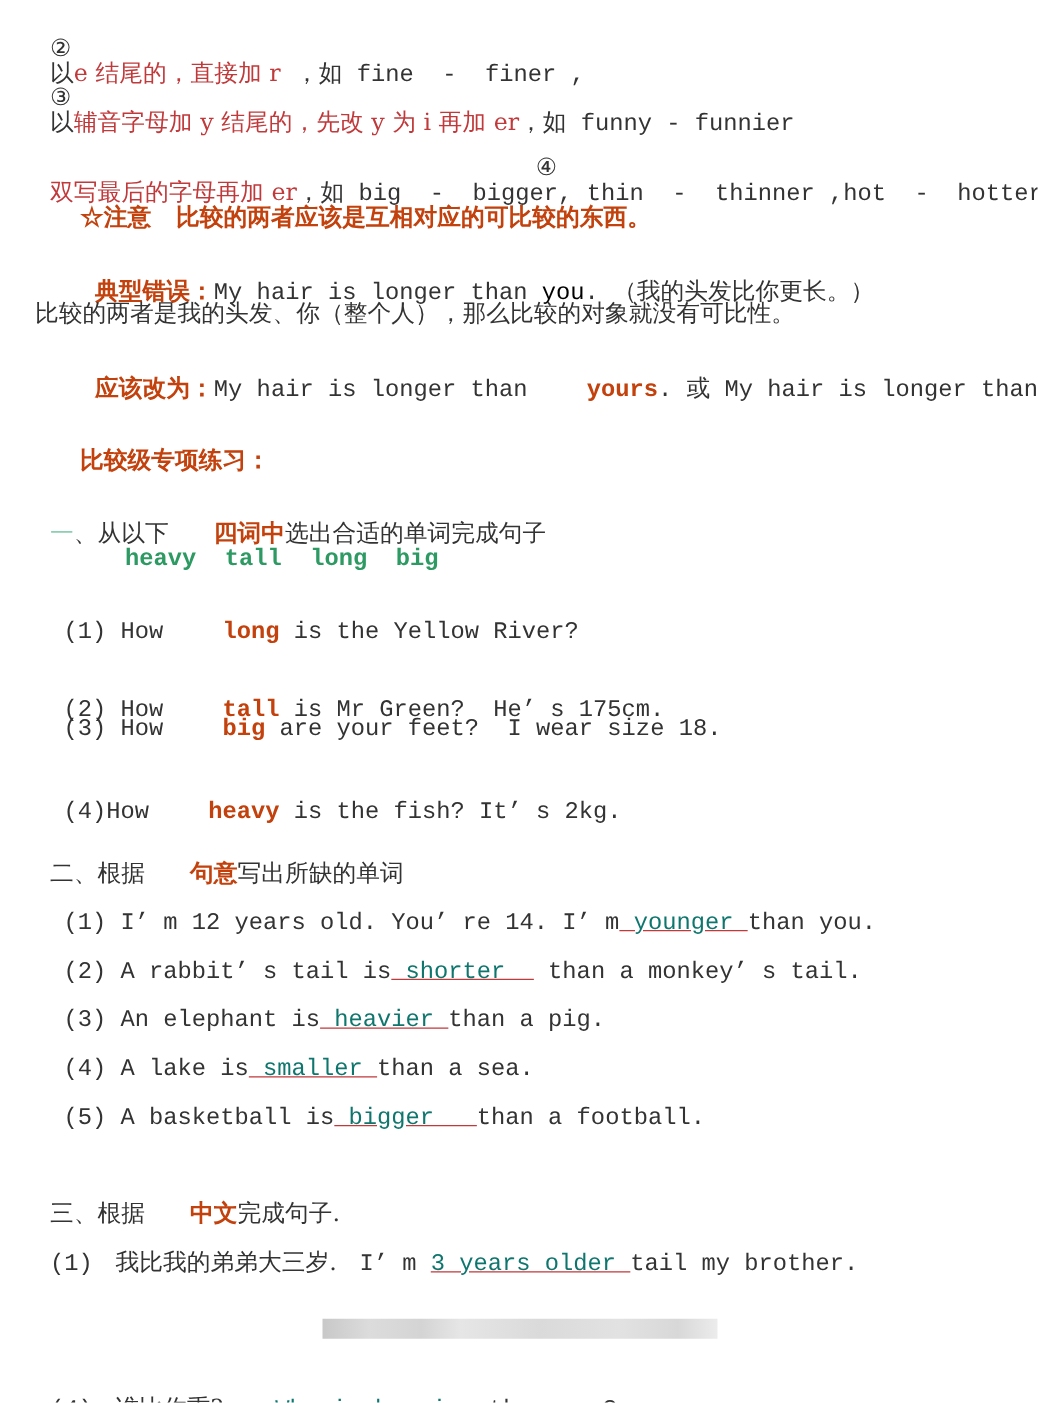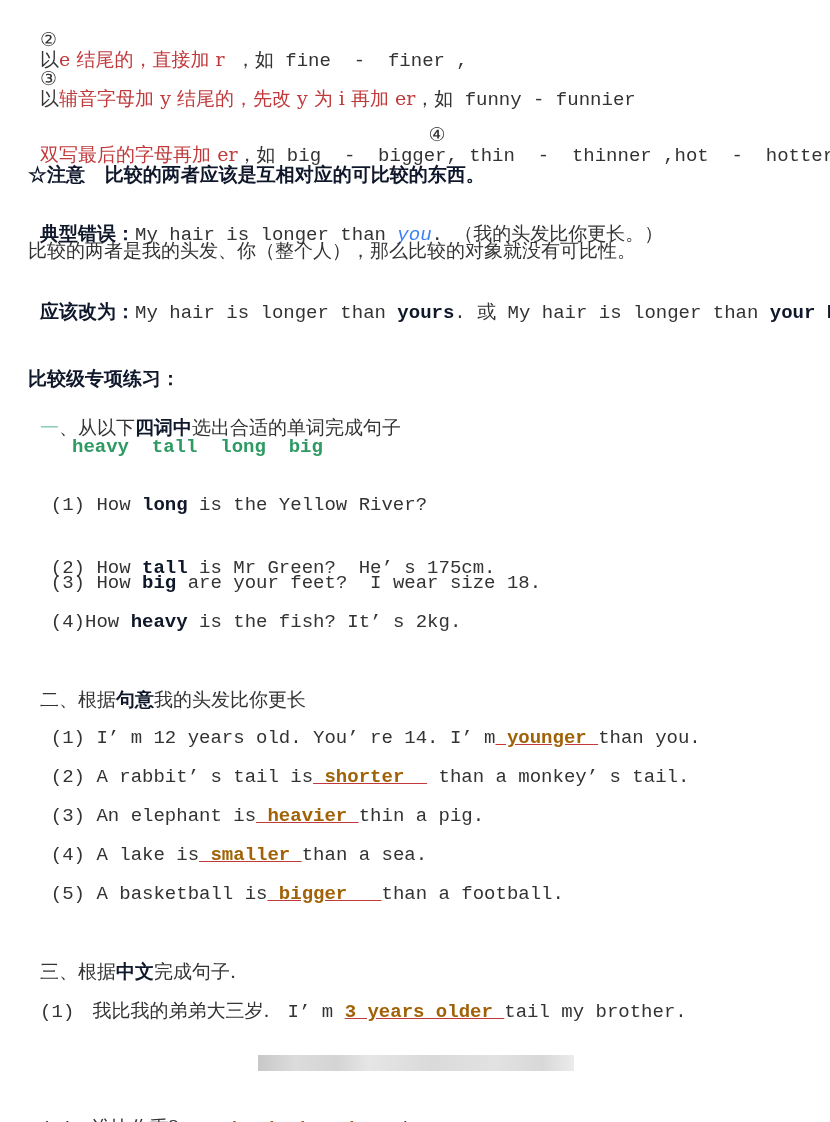--- a/index.html
+++ b/index.html
@@ -1,25 +1,25 @@
 <!DOCTYPE html>
 <html><head>
 <meta charset="utf-8">
 <style>
   html, body { margin:0; padding:0; background:#ffffff; }
   body { width:830px; height:1122px; position:relative; overflow:hidden;
          font-family:"DejaVu Serif","Liberation Serif",serif; color:#333; }
   .line { position:absolute; left:28px; font-size:19px; white-space:pre; line-height:20px; }
   .mono { font-family:"Liberation Mono","DejaVu Sans Mono",monospace; }
   .red { color:#c0393b; }
-  .redb { color:#0f172a; font-weight:bold; }
-  .green { color:#3b82f6;font-style:italic; }
+  .redb { color:#c2410c; font-weight:bold;margin-left:36px; }
+  .green { color:#000000; }
   .greenb { color:#2e9a63; font-weight:bold; }
   .teal { color:#8ccfb2; }
-  .blank { color:#a16207; font-weight:bold; text-decoration:underline; text-decoration-color:#c0393b;margin-top:39px; }
+  .blank { color:#0f766e; font-weight:normal; text-decoration:underline; text-decoration-color:#c0393b;margin-top:39px; }
   .clip { height:11px; overflow:hidden; }
   .blur-bar { position:absolute; left:258px; top:1055px; width:316px; height:16px;
               background:linear-gradient(90deg,#c8c8c8 0%,#dcdcdc 12%,#d4d4d4 25%,#e6e6e6 35%,#dadada 55%,#e2e2e2 75%,#d8d8d8 90%,#ececec 100%);
               filter:blur(0.6px); }
   .fade { position:absolute; left:0; top:1026px; width:830px; height:30px;
           background:linear-gradient(#ffffff00,#ffffffcc); }
 </style>
 </head>
 <body>
 
@@ -38,51 +38,51 @@
 
 <div class="line redb" style="top:164px;">☆注意   比较的两者应该是互相对应的可比较的东西。</div>
 <div class="line" style="top:203px;">
   <span class="redb">典型错误：</span><span class="mono">My hair is longer than </span><span class="mono green">you</span><span class="mono">. （我的头发比你更长。）</span>
 </div>
 <div class="line" style="top:242px;font-family:Liberation Mono, monospace;">比较的两者是我的头发、你（整个人），那么比较的对象就没有可比性。</div>
 <div class="line" style="top:281px;">
   <span class="redb">应该改为：</span><span class="mono">My hair is longer than </span><span class="mono redb">yours</span><span class="mono">. 或 My hair is longer than </span><span class="mono redb">your hair</span><span class="mono">.</span>
 </div>
 
-<div class="line redb" style="top:368px;">比较级专项练习：</div>
+<div class="line redb" style="top:358px;">比较级专项练习：</div>
 
 <div class="line" style="top:397px;">
   <span class="teal">一</span><span>、从以下</span><span class="redb">四词中</span><span>选出合适的单词完成句子</span>
 </div>
-<div class="line mono greenb" style="top:437px; left:72px;">heavy  tall  long  big</div>
+<div class="line mono greenb" style="top:437px; left:100px;">heavy  tall  long  big</div>
 
 <div class="line mono" style="top:475px;">
   <span>(1) How </span><span class="redb">long</span><span> is the Yellow River?</span>
 </div>
 <div class="line mono" style="top:538px;">
   <span>(2) How </span><span class="redb">tall</span><span> is Mr Green?  He’ s 175cm.</span>
 </div>
 <div class="line mono" style="top:553px;text-align:right;">
   <span>(3) How </span><span class="redb">big</span><span> are your feet?  I wear size 18.</span>
 </div>
-<div class="line mono" style="top:592px;">
+<div class="line mono" style="top:619px;">
   <span>(4)How </span><span class="redb">heavy</span><span> is the fish? It’ s 2kg.</span>
 </div>
 
 <div class="line" style="top:669px;">
-  <span>二、根据</span><span class="redb">句意</span><span>我的头发比你更长</span>
+  <span>二、根据</span><span class="redb">句意</span><span>写出所缺的单词</span>
 </div>
 <div class="line mono" style="top:708px;">
   <span>(1) I’ m 12 years old. You’ re 14. I’ m</span><span class="blank"> younger </span><span>than you.</span>
 </div>
 <div class="line mono" style="top:747px;">
   <span>(2) A rabbit’ s tail is</span><span class="blank"> shorter  </span><span> than a monkey’ s tail.</span>
 </div>
 <div class="line mono" style="top:786px;">
-  <span>(3) An elephant is</span><span class="blank"> heavier </span><span>thin a pig.</span>
+  <span>(3) An elephant is</span><span class="blank"> heavier </span><span>than a pig.</span>
 </div>
 <div class="line mono" style="top:825px;">
   <span>(4) A lake is</span><span class="blank"> smaller </span><span>than a sea.</span>
 </div>
 <div class="line mono" style="top:864px;">
   <span>(5) A basketball is</span><span class="blank"> bigger   </span><span>than a football.</span>
 </div>
 
 <div class="line" style="top:941px;">
   <span>三、根据</span><span class="redb">中文</span><span>完成句子.</span>

